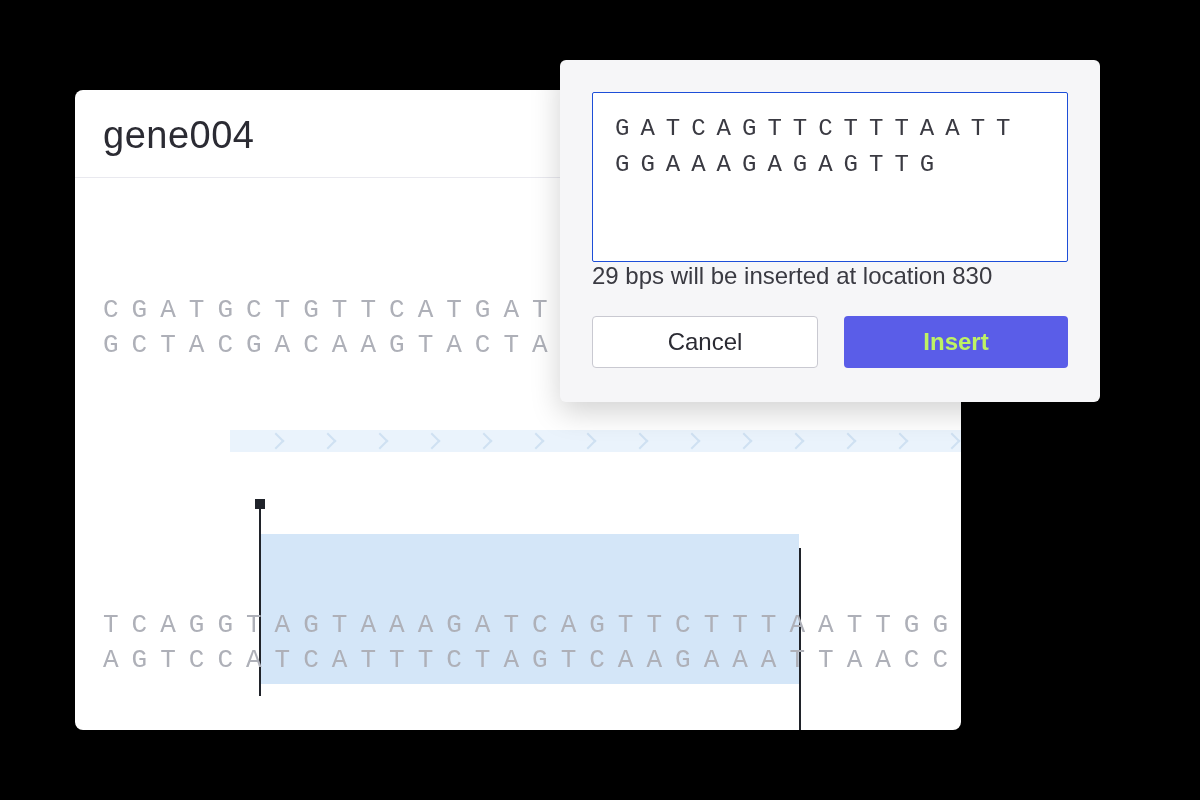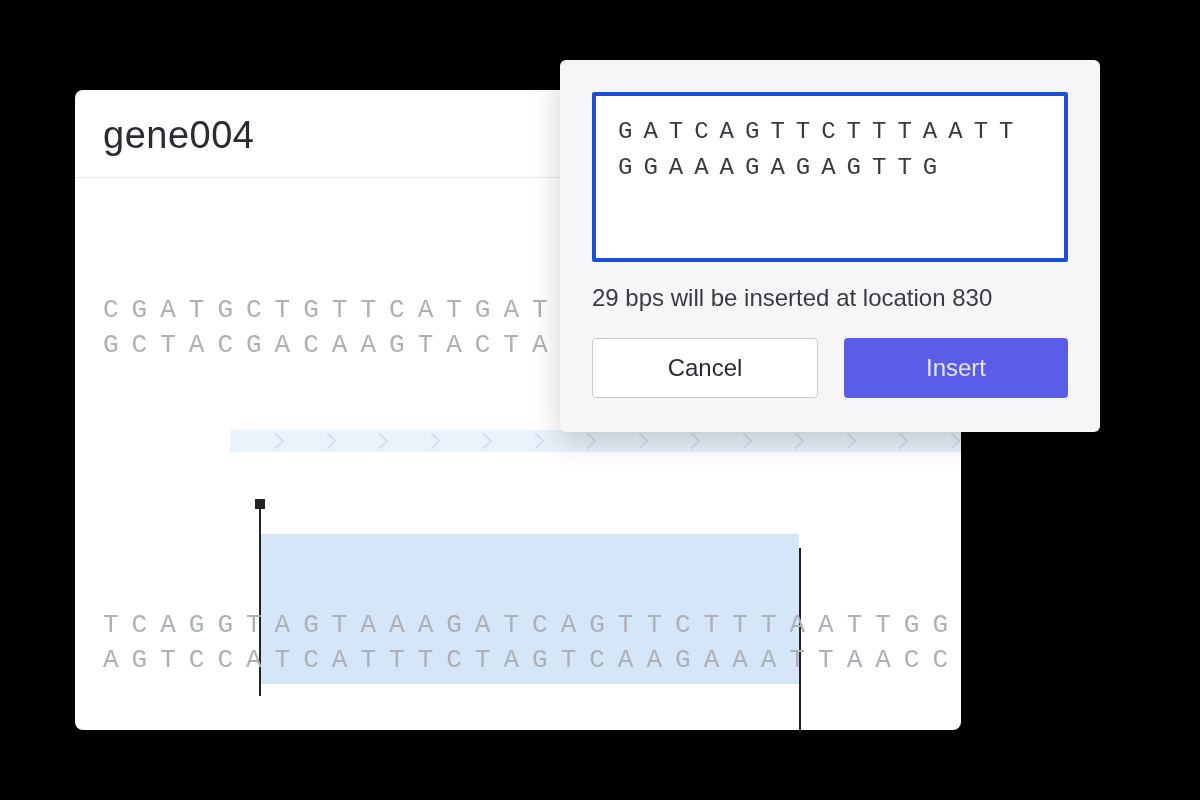--- a/index.html
+++ b/index.html
@@ -121,59 +121,59 @@
     top: 60px;
     width: 540px;
     background: #f6f6f8;
     border-radius: 6px;
     box-shadow: 0 10px 30px rgba(0,0,0,.18);
     padding: 32px 32px 34px 32px;
   }
   .dialog-text {
     width: 100%;
     min-height: 170px;
-    border: 4px solid #1d4ed8;
+    border: 1px solid #1d4ed8;
     background: #fff;
     border-radius: 2px;
     padding: 18px 22px;
     font-family: "Courier New", Courier, monospace;
     font-size: 24px;
     line-height: 1.5;
     letter-spacing: 11px;
     color: #3a3a42;
     white-space: pre-wrap;
     word-break: break-all;
   }
   .dialog-status {
-    margin-top: 22px;
     font-size: 24px;
     color: #3a3a42;
   }
   .dialog-actions {
     margin-top: 26px;
     display: flex;
     gap: 26px;
   }
   .btn {
     flex: 1;
-    height: 60px;
+    height: 52px;
     border-radius: 4px;
     font-size: 24px;
     font-weight: 500;
     border: none;
     cursor: pointer;
   }
   .btn-secondary {
     background: #fff;
     border: 1px solid #c9c9d1;
     color: #2b2b33;
   }
   .btn-primary {
     background: #5a5de8;
-    color: #e5e5e5;
+    color: #bef264;
+    font-weight: bold;
   }
 </style>
 </head>
 <body>
 
 <div class="card">
   <div class="card-header">
     <div class="card-title">gene004</div>
   </div>
 

